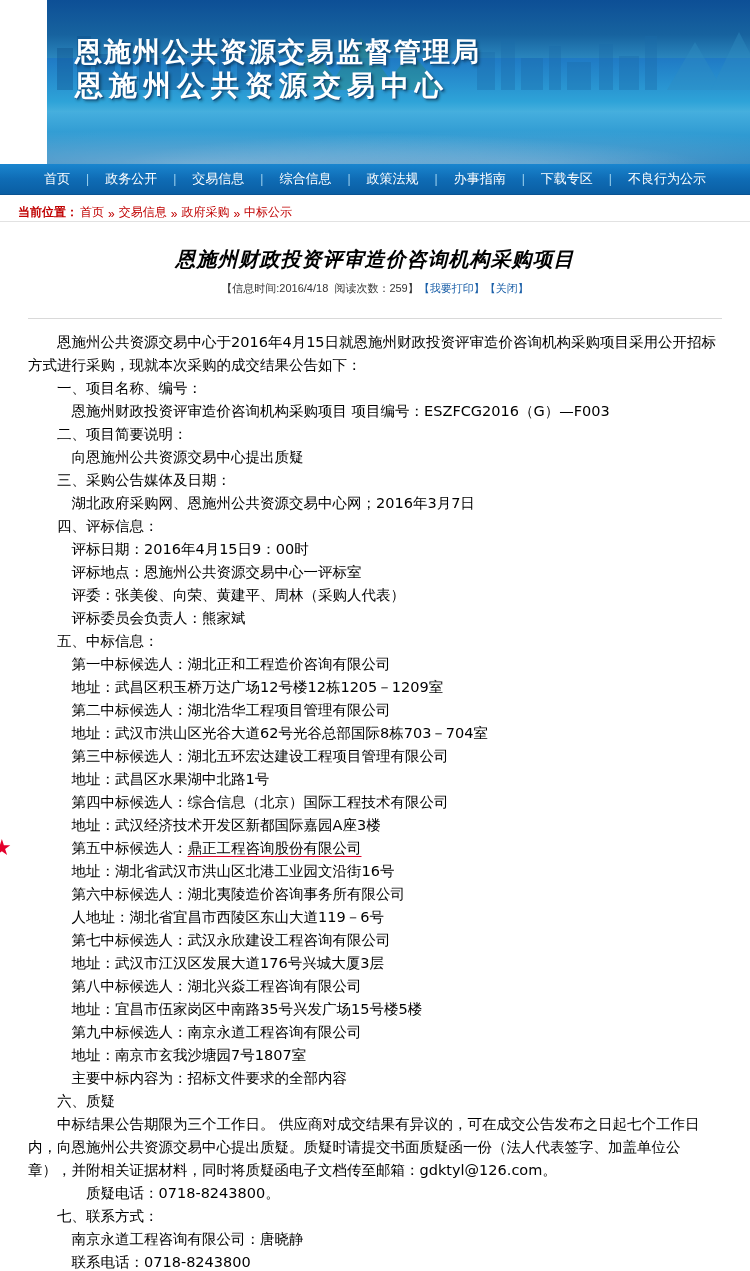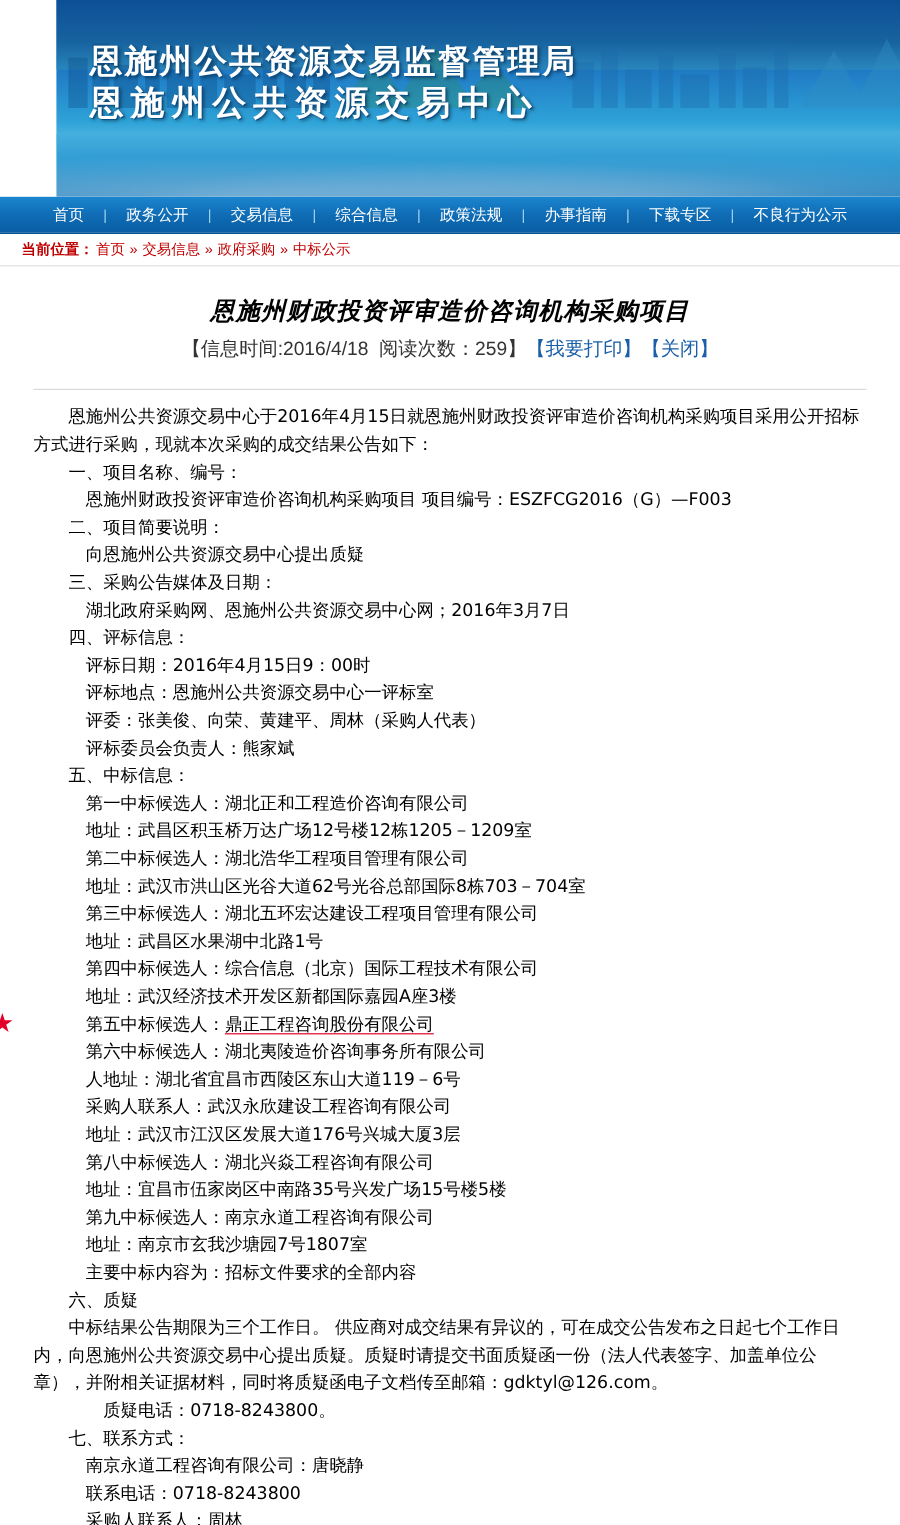--- a/index.html
+++ b/index.html
@@ -67,21 +67,21 @@
     text-decoration:none;
     padding:0 16px;
     white-space:nowrap;
   }
   .nav .sep{color:#9fd3ef;font-size:12px;}
 
   
   .crumb{
     height:26px;
     display:flex;
-    align-items:center;
+    align-items:flex-end;
     padding-left:18px;
     font-size:12px;
     background:#fff;
     border-bottom:1px solid #e2e2e2;
   }
   .crumb .lbl{color:#c00000;font-weight:bold;}
   .crumb a{color:#c00000;text-decoration:none;margin:0 2px;}
   .crumb .arw{color:#c00000;margin:0 2px;}
 
   
@@ -90,21 +90,21 @@
     text-align:center;
     font-size:20px;
     font-weight:bold;
     margin:10px 0 8px 0;
     font-family:"DejaVu Sans","Liberation Sans",sans-serif;
     letter-spacing:1px;
     font-style:italic;
   }
   .meta{
     text-align:center;
-    font-size:16px;
+    font-size:11px;
     color:#333;
     margin-bottom:22px;
   }
   .meta a{color:#1a5fa8;text-decoration:none;}
   .rule{
     border:0;border-top:1px solid #d9d9d9;margin:4px 0 12px 0;
   }
   .body{
     font-size:14.5px;
     line-height:23px;
@@ -234,23 +234,24 @@
       <p class="ind3">地址：武汉市洪山区光谷大道62号光谷总部国际8栋703－704室</p>
       <p class="ind3">第三中标候选人：湖北五环宏达建设工程项目管理有限公司</p>
       <p class="ind3">地址：武昌区水果湖中北路1号</p>
       <p class="ind3">第四中标候选人：综合信息（北京）国际工程技术有限公司</p>
       <p class="ind3">地址：武汉经济技术开发区新都国际嘉园A座3楼</p>
 
       <p class="ind3 star-row">
         <span class="star">★</span><span>第五中标候选人：</span><span class="underline-red">鼎正工程咨询股份有限公司</span>
       </p>
 
+      <p class="ind3">地址：湖北省武汉市洪山区北港工业园文沿街16号</p>
       <p class="ind3">第六中标候选人：湖北夷陵造价咨询事务所有限公司</p>
       <p class="ind3">人地址：湖北省宜昌市西陵区东山大道119－6号</p>
-      <p class="ind3">采购人联系人：武汉永欣建设工程咨询有限公司</p>
+      <p class="ind3">第七中标候选人：武汉永欣建设工程咨询有限公司</p>
       <p class="ind3">地址：武汉市江汉区发展大道176号兴城大厦3层</p>
       <p class="ind3">第八中标候选人：湖北兴焱工程咨询有限公司</p>
       <p class="ind3">地址：宜昌市伍家岗区中南路35号兴发广场15号楼5楼</p>
       <p class="ind3">第九中标候选人：南京永道工程咨询有限公司</p>
       <p class="ind3">地址：南京市玄我沙塘园7号1807室</p>
       <p class="ind3">主要中标内容为：招标文件要求的全部内容</p>
       <p class="ind2">六、质疑</p>
       <p class="ind1">中标结果公告期限为三个工作日。 供应商对成交结果有异议的，可在成交公告发布之日起七个工作日内，向恩施州公共资源交易中心提出质疑。质疑时请提交书面质疑函一份（法人代表签字、加盖单位公章），并附相关证据材料，同时将质疑函电子文档传至邮箱：gdktyl@126.com。</p>
       <p class="ind4">质疑电话：0718-8243800。</p>
       <p class="ind2">七、联系方式：</p>

